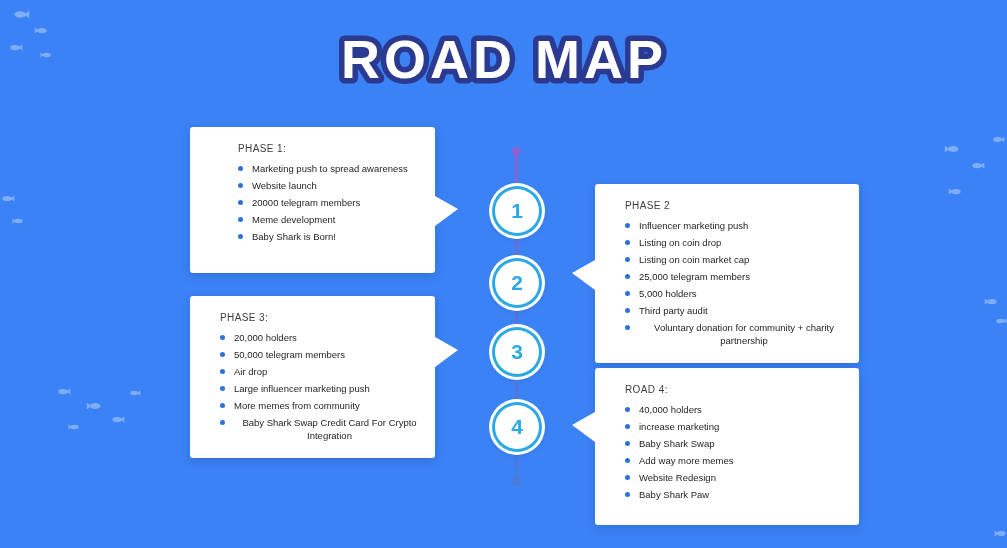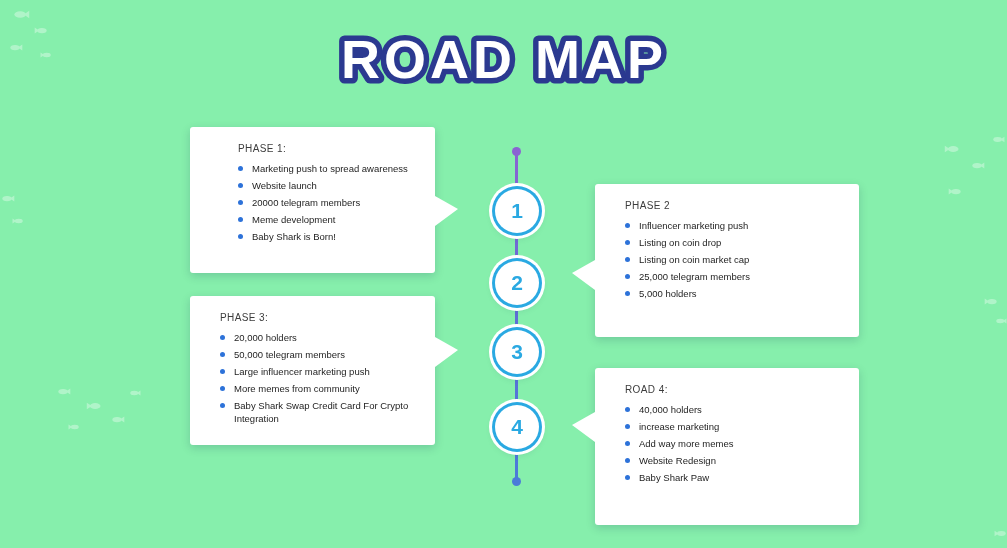--- a/index.html
+++ b/index.html
@@ -1,21 +1,21 @@
 <!DOCTYPE html>
 <html><head>
 <meta charset="utf-8">
 <style>
   * { margin:0; padding:0; box-sizing:border-box; }
   html,body { width:1007px; height:548px; }
   body { font-family:"Liberation Sans", sans-serif; }
 
   .stage {
     position:relative; width:1007px; height:548px;
-    background:#86efac; overflow:hidden;
+    background:#3b82f6; overflow:hidden;
   }
 
   
   .fish { position:absolute; opacity:.35; pointer-events:none; }
   .fish svg { display:block; width:100%; height:100%; fill:#ffffff; }
   .fish.flip svg { transform:scaleX(-1); }
 
   
   .title-wrap { position:absolute; top:18px; left:50%; transform:translateX(-50%); }
   .title-wrap text {
@@ -65,21 +65,21 @@
   }
   .box-1 { left:190px; top:127px; width:245px; min-height:146px;padding-left:48px; --arrow-top:69px; }
   .box-2 { left:595px; top:184px; width:264px; min-height:153px; --arrow-top:76px; }
   .box-3 { left:190px; top:296px; width:245px; min-height:149px; --arrow-top:41px; }
   .box-4 { left:595px; top:368px; width:264px; min-height:157px; --arrow-top:44px; }
 
   .phase-heading {
     font-size:10px; line-height:12px; color:#3C3C3C;
     letter-spacing:.4px; margin-bottom:7px; font-weight:normal;
   }
-  .phase-list { list-style:none; }
+  .phase-list { list-style:none;text-align:center; }
   .phase-list li {
     display:flex; align-items:flex-start;
     font-size:9.5px; line-height:13px; color:#1E1E1E; margin-bottom:4px;
   }
   .phase-list .dot {
     flex:none; width:5px; height:5px; border-radius:50%;
     background:#2D72D9; margin:4px 9px 0 0;
   }
 </style>
 </head>
@@ -252,37 +252,49 @@
           <span>Listing on coin market cap</span>
         </li>
         <li>
           <span class="dot"></span>
           <span>25,000 telegram members</span>
         </li>
         <li>
           <span class="dot"></span>
           <span>5,000 holders</span>
         </li>
+        <li>
+          <span class="dot"></span>
+          <span>Third party audit</span>
+        </li>
+        <li>
+          <span class="dot"></span>
+          <span>Voluntary donation for community + charity partnership</span>
+        </li>
       </ul>
   </div>
 
   <div class="phase-box left box-3">
     <div class="phase-heading">PHASE 3:</div>
     <ul class="phase-list">
 
     <li>
           <span class="dot"></span>
           <span>20,000 holders</span>
         </li>
         <li>
           <span class="dot"></span>
           <span>50,000 telegram members</span>
         </li>
         <li>
           <span class="dot"></span>
+          <span>Air drop</span>
+        </li>
+        <li>
+          <span class="dot"></span>
           <span>Large influencer marketing push</span>
         </li>
         <li>
           <span class="dot"></span>
           <span>More memes from community</span>
         </li>
         <li>
           <span class="dot"></span>
           <span>Baby Shark Swap Credit Card For Crypto Integration</span>
         </li>
@@ -296,20 +308,24 @@
     <li>
           <span class="dot"></span>
           <span>40,000 holders</span>
         </li>
         <li>
           <span class="dot"></span>
           <span>increase marketing</span>
         </li>
         <li>
           <span class="dot"></span>
+          <span>Baby Shark Swap</span>
+        </li>
+        <li>
+          <span class="dot"></span>
           <span>Add way more memes</span>
         </li>
         <li>
           <span class="dot"></span>
           <span>Website Redesign</span>
         </li>
         <li>
           <span class="dot"></span>
           <span>Baby Shark Paw</span>
         </li>

